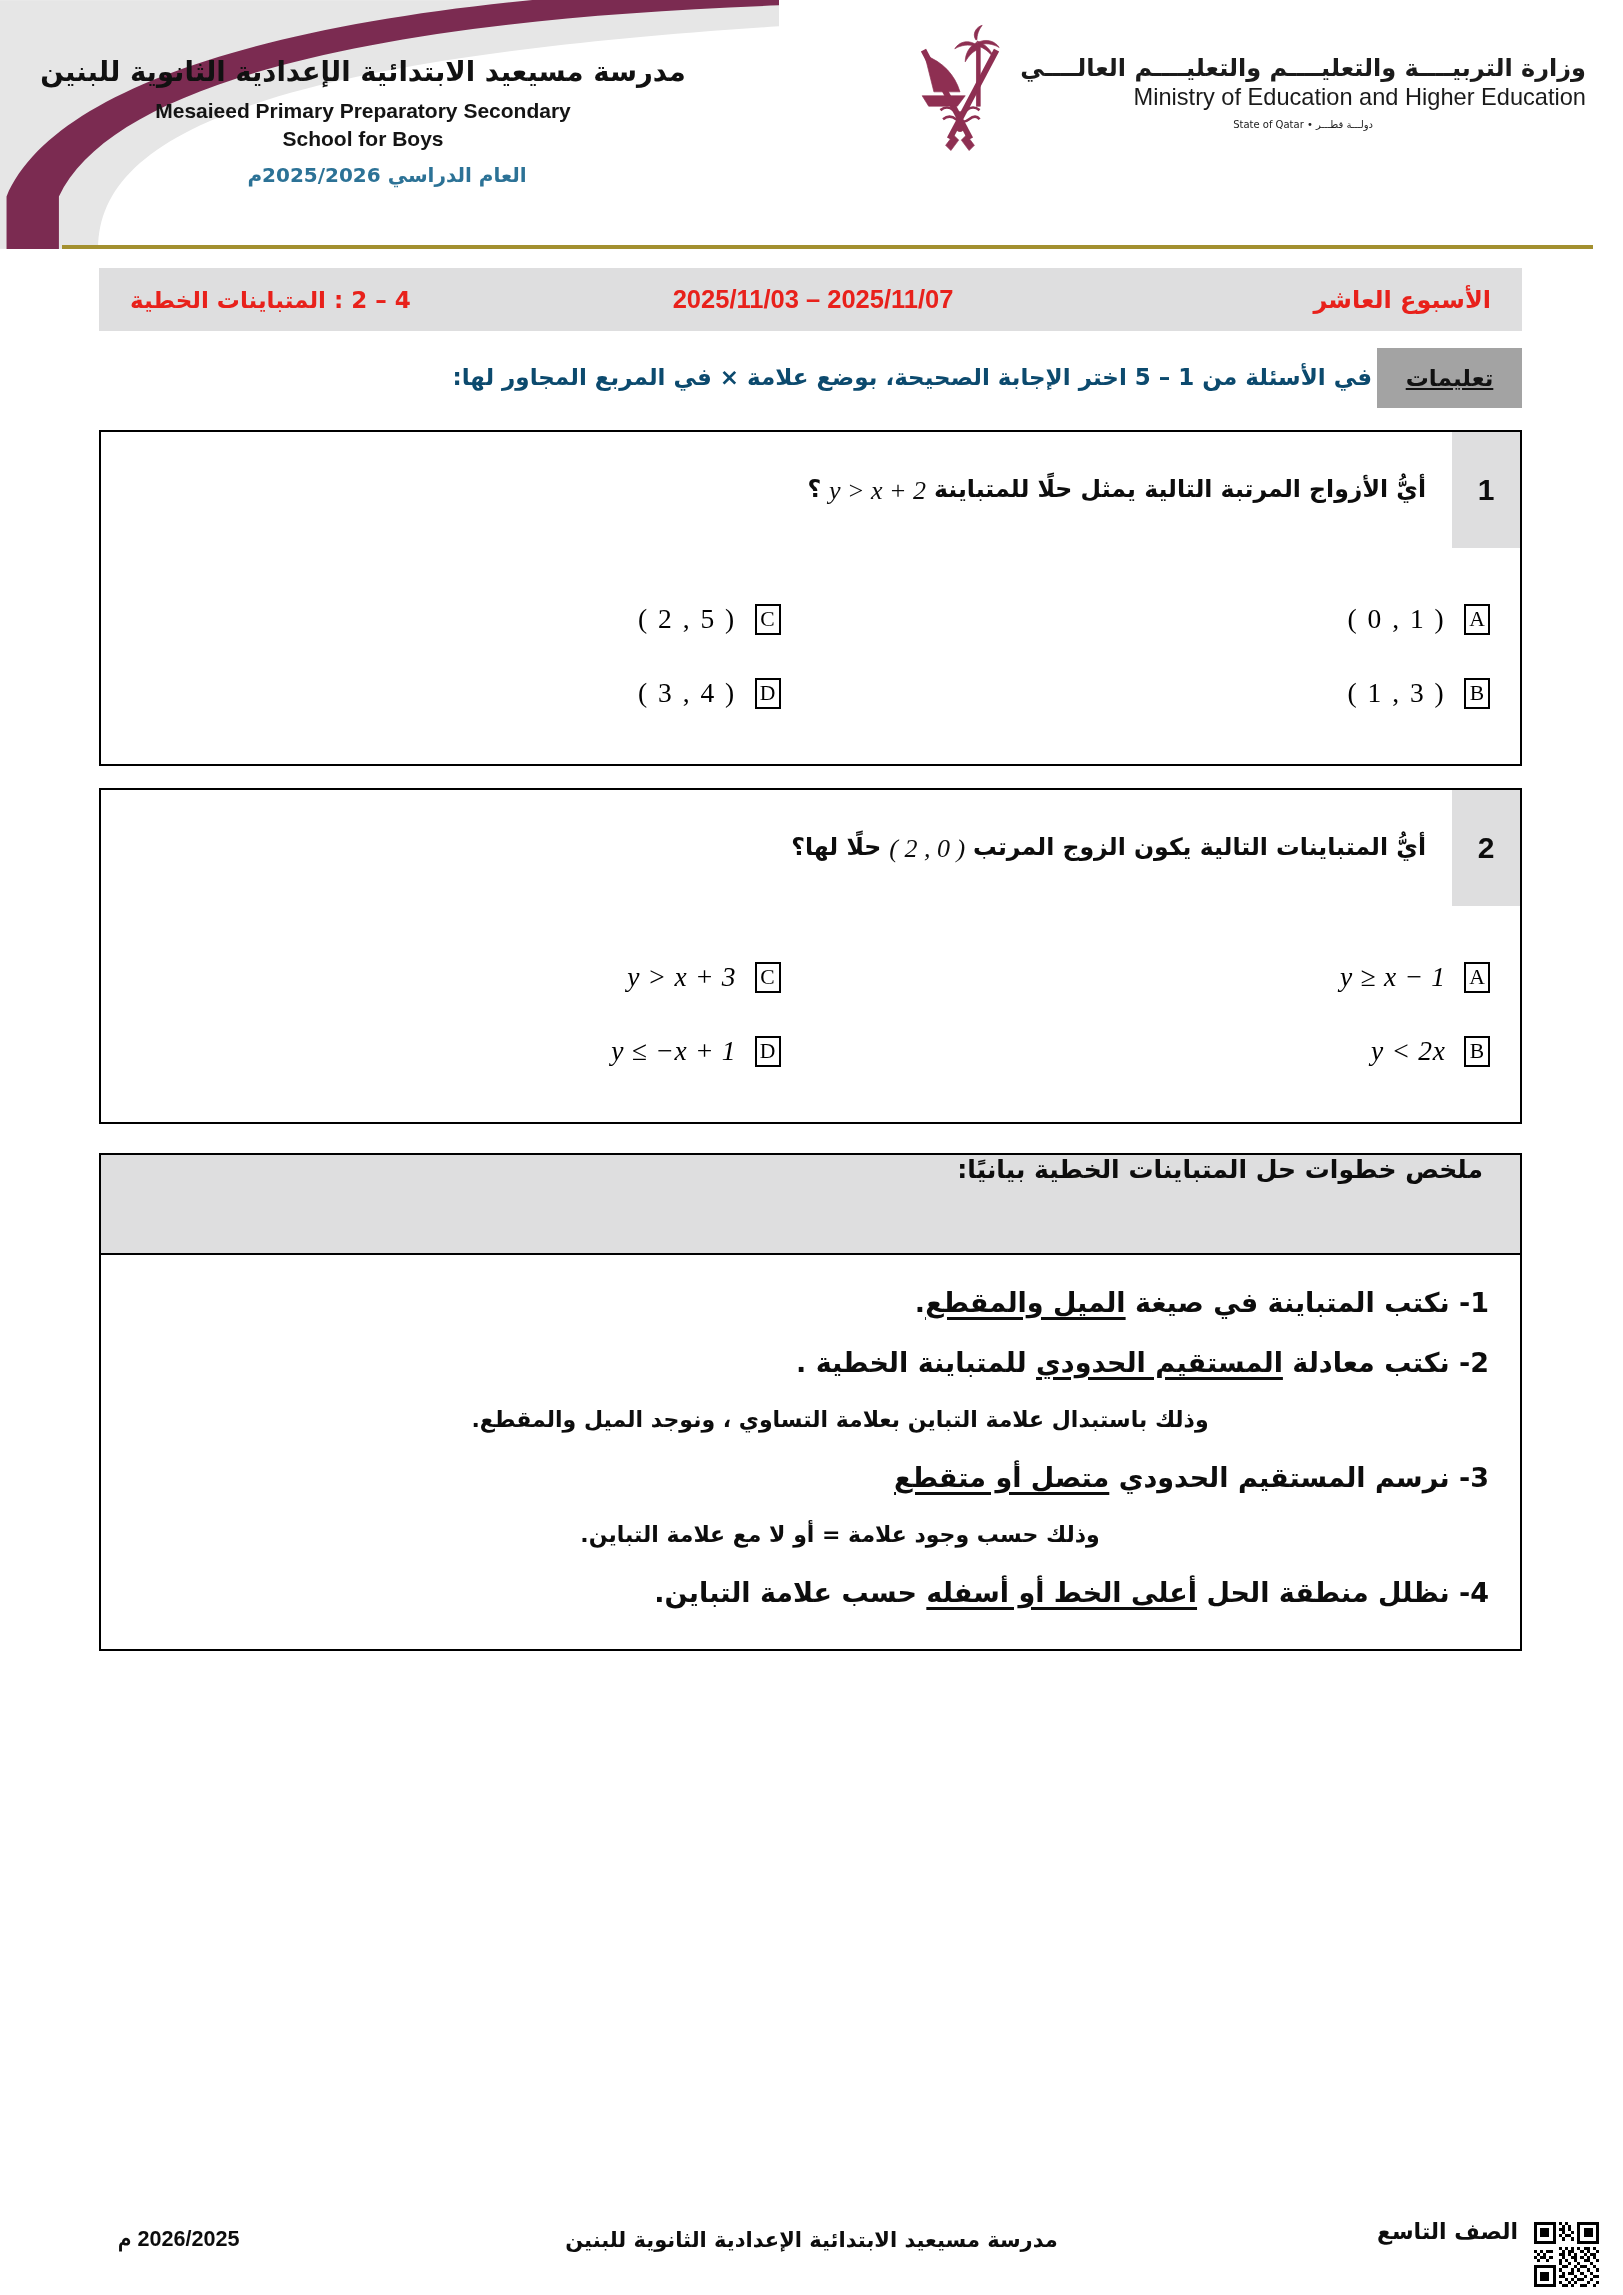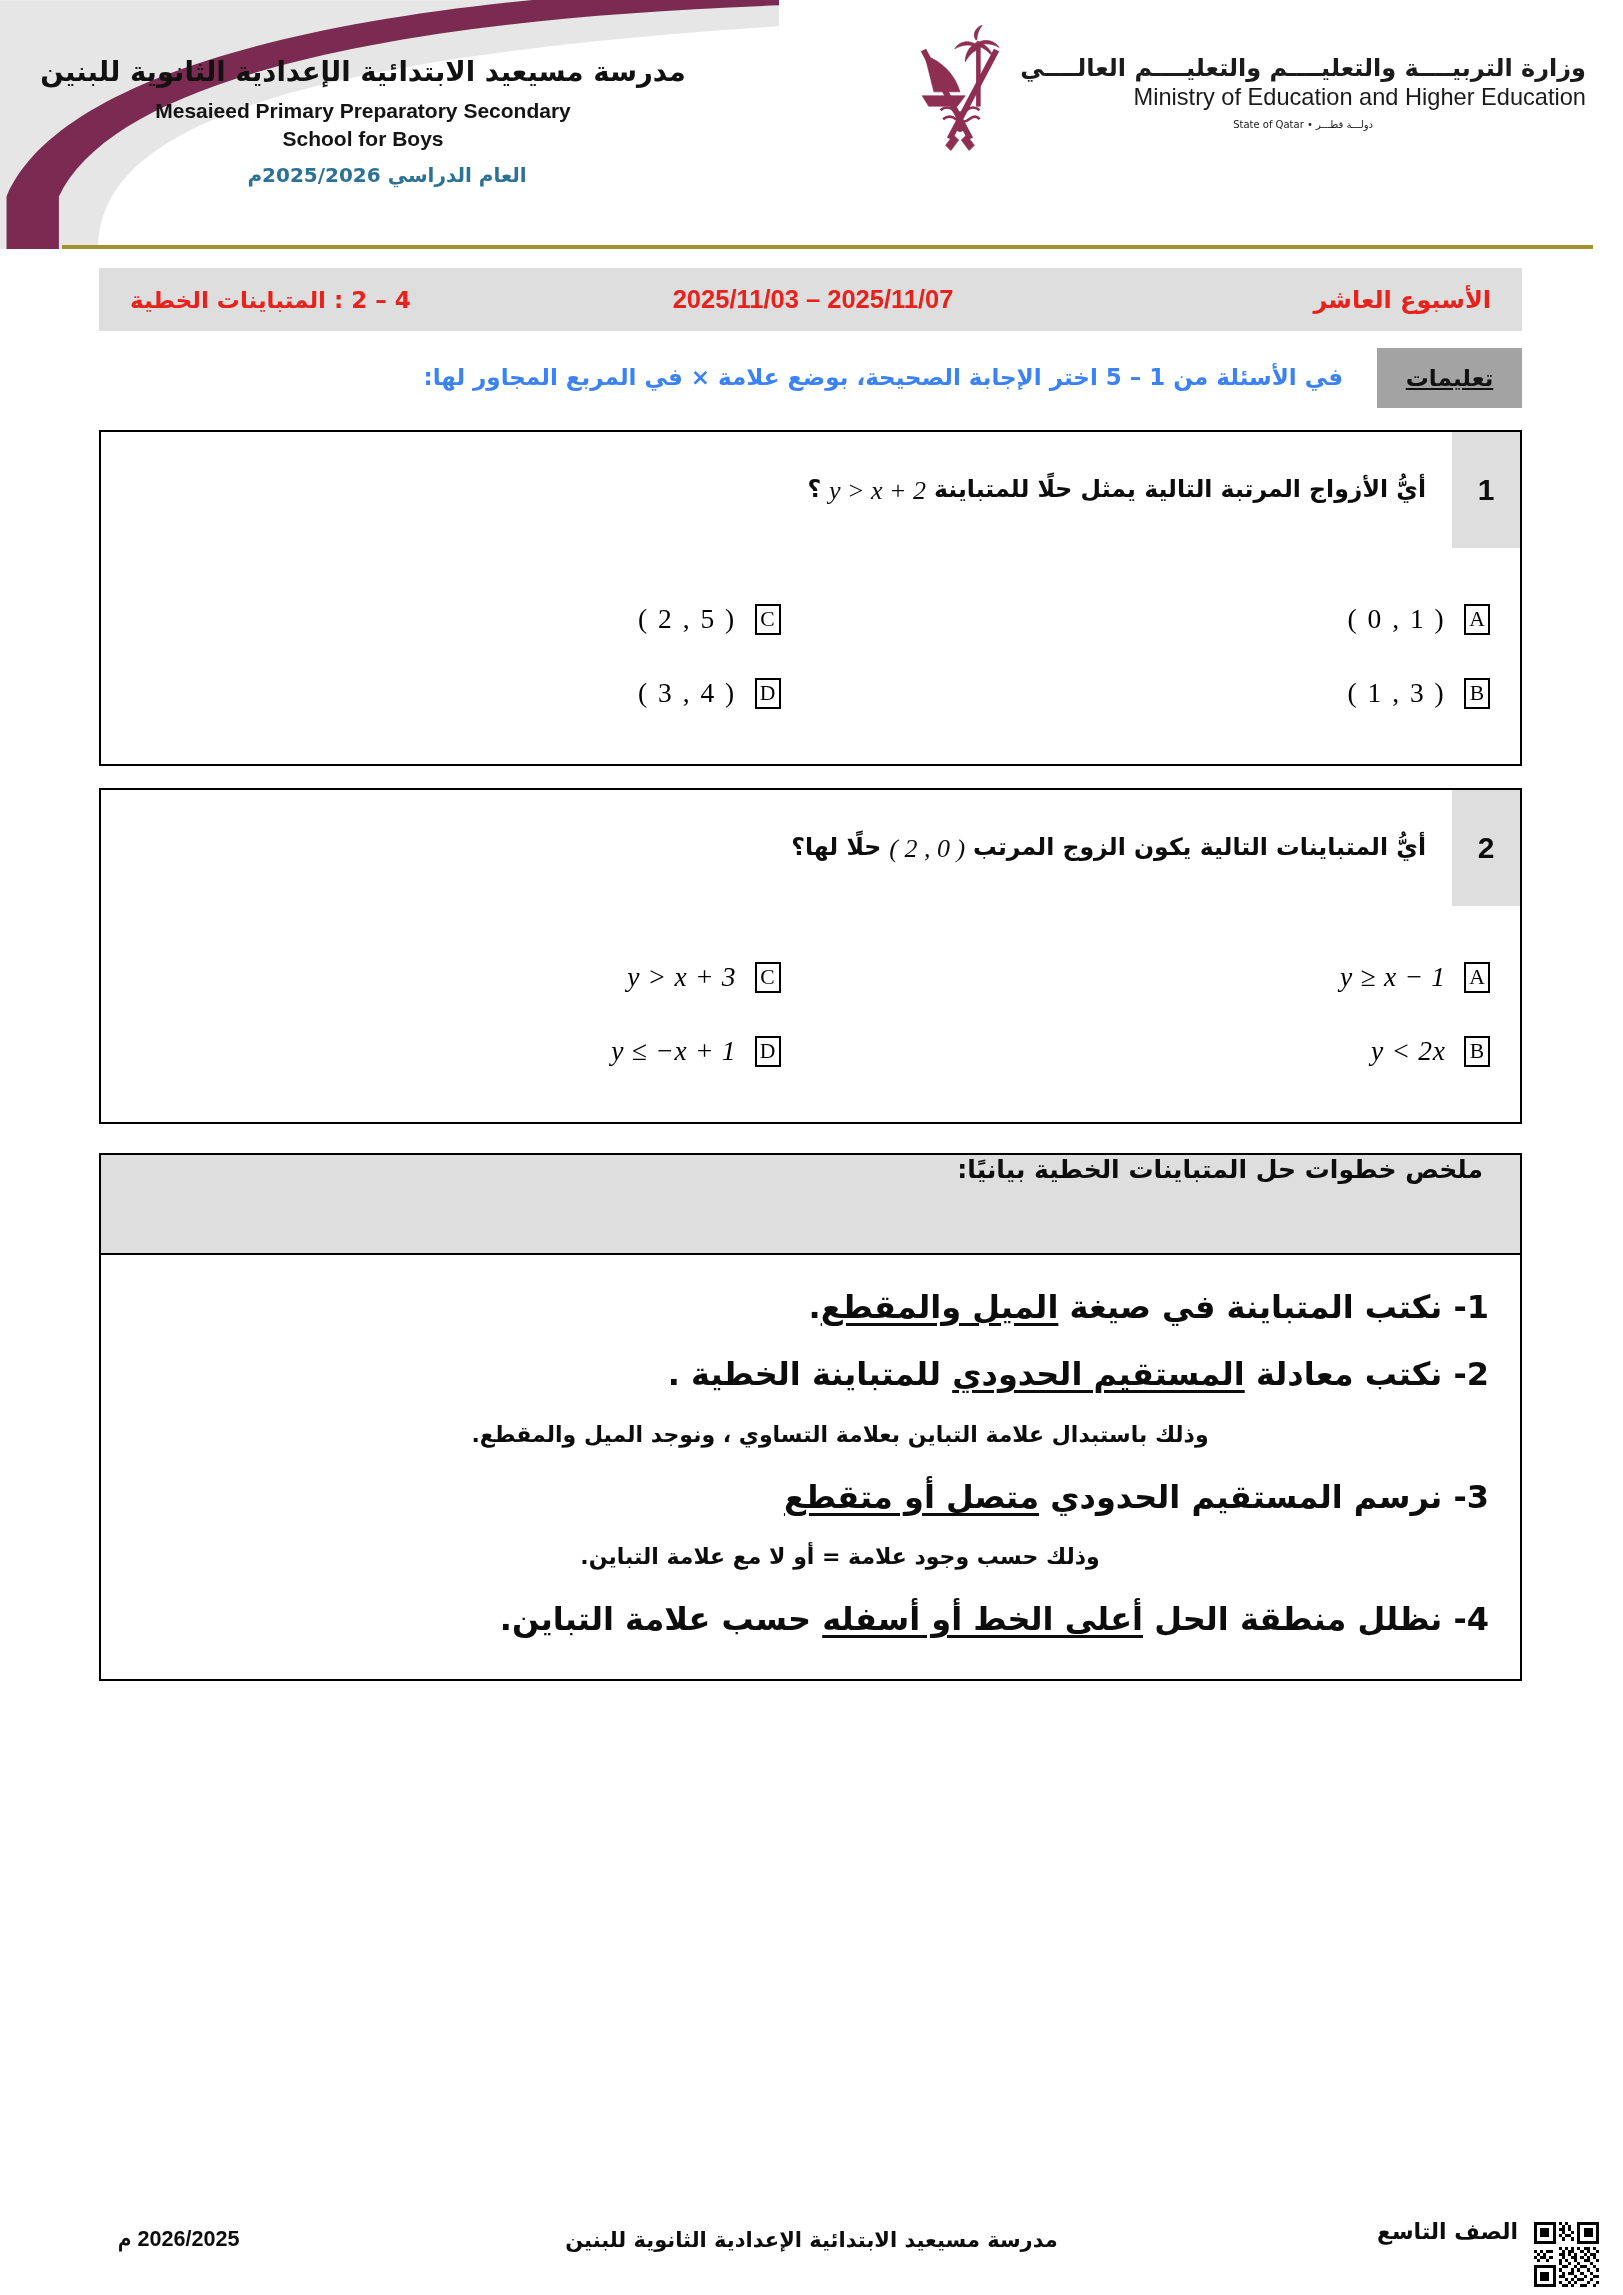--- a/index.html
+++ b/index.html
@@ -184,25 +184,25 @@
     font-size: 23px;
     font-weight: 700;
     color: #121212;
     text-decoration: underline;
   }
   .instructions-text {
     flex: 1 1 auto;
     display: flex;
     align-items: center;
     justify-content: flex-start;
-    padding-right: 34px;
+    padding-right: 5px;
     font-family: "DejaVu Sans", sans-serif;
     font-size: 23px;
     font-weight: 700;
-    color: #3b82f6;
+    color: #0c4a6e;
     line-height: 1.45;
   }
 
   
   .qbox {
     margin-top: 22px;
     border: 2px solid #000000;
     direction: rtl;
     background: #ffffff;
   }
@@ -304,21 +304,21 @@
     color: #0d0d0d;
   }
   .summary-body {
     border: 2px solid #000000;
     direction: rtl;
     padding: 27.5px 31px 31px 31px;
     background: #ffffff;
   }
   .step {
     font-family: "DejaVu Sans", sans-serif;
-    font-size: 32px;
+    font-size: 27px;
     font-weight: 700;
     color: #0d0d0d;
     text-align: right;
     margin-bottom: 19.6px;
     line-height: 1.5;
   }
   .step u { text-decoration-thickness: 2.6px; text-underline-offset: 4.6px; }
   .substep {
     font-family: "DejaVu Sans", sans-serif;
     font-size: 22px;

